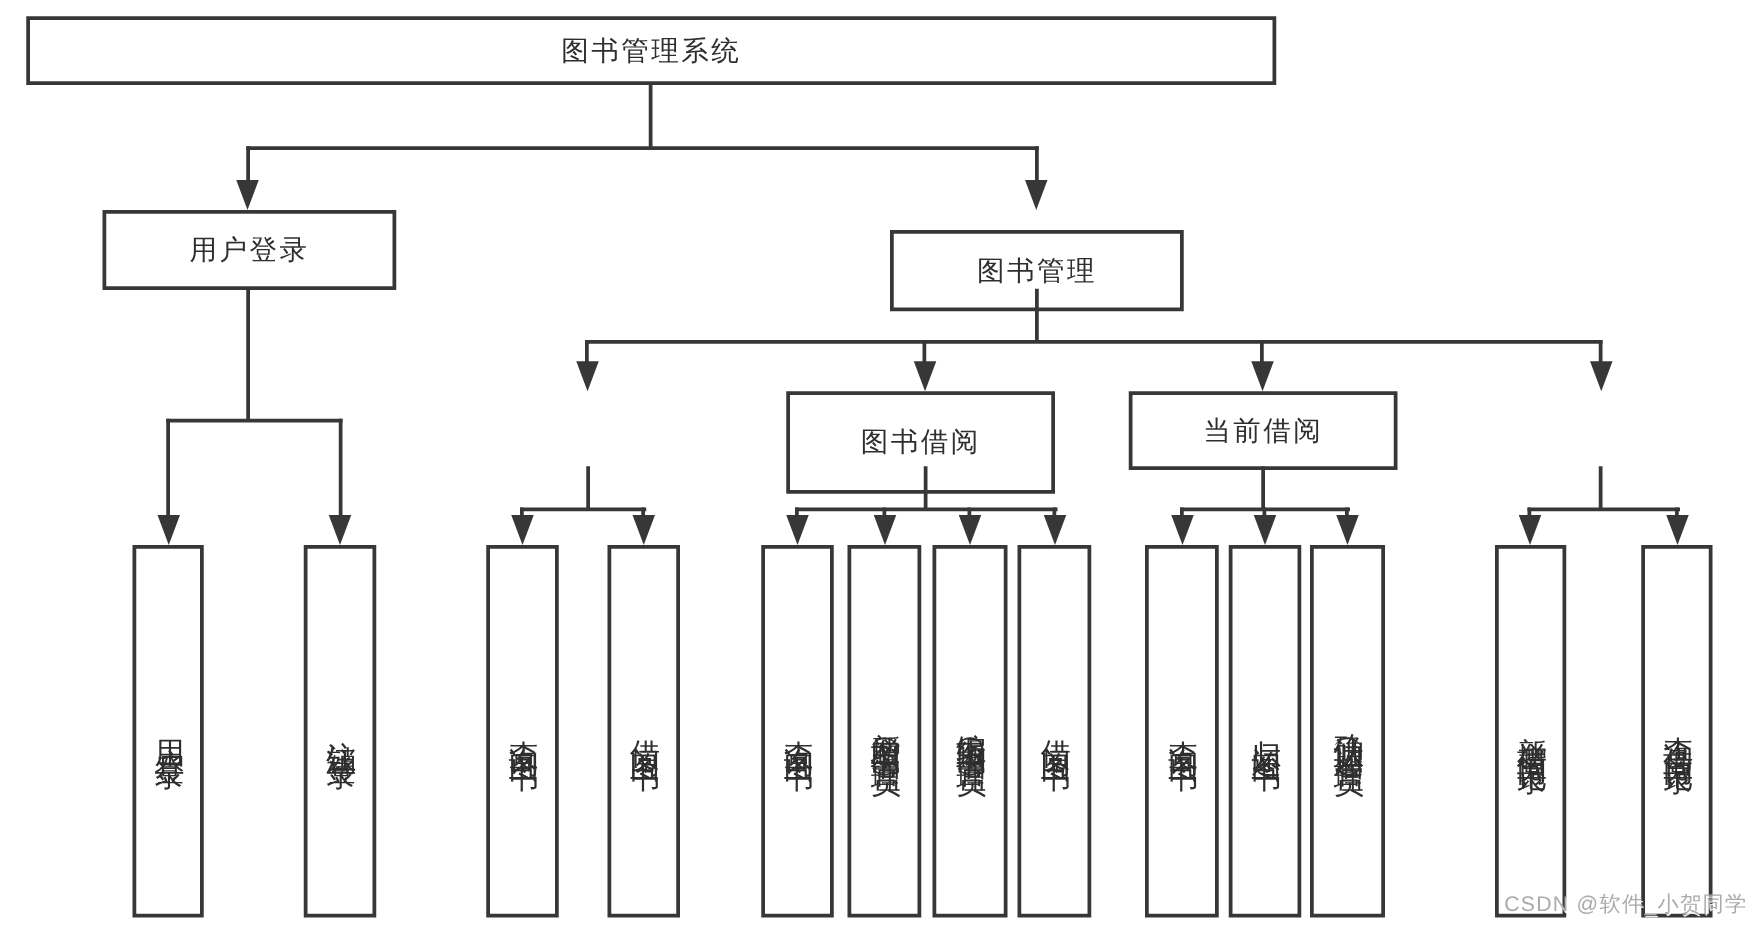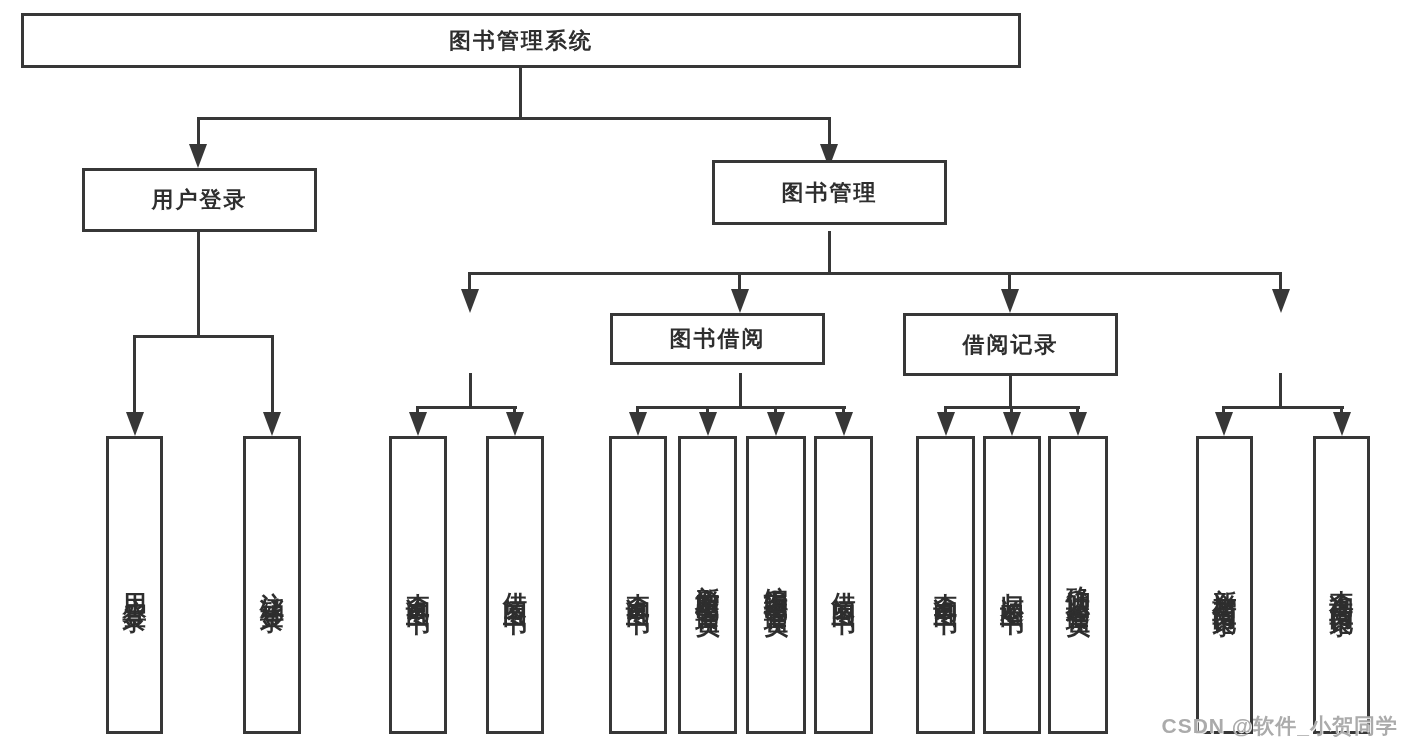--- a/index.html
+++ b/index.html
@@ -8,21 +8,20 @@
     --wm:#ababab;
     --bg:#ffffff;
   }
   html,body{margin:0;padding:0;background:#fff;}
   body{font-family:"Liberation Sans","DejaVu Sans",sans-serif;}
   .stage{
     position:relative;
     width:1405px;height:747px;
     background:var(--bg);
     overflow:hidden;
-    font-weight:bold;
   }
   .box{
     position:absolute;
     box-sizing:border-box;
     border:3px solid var(--line);
     background:#fff;
     display:flex;align-items:center;justify-content:center;
     color:var(--text);
   }
   .box.h span{
@@ -42,21 +41,21 @@
   .hline{position:absolute;height:3px;background:var(--line);}
   .arrow{
     position:absolute;width:0;height:0;
     border-left:9px solid transparent;
     border-right:9px solid transparent;
     border-top:24px solid var(--line);
   }
   .watermark{
     position:absolute;
     top:712px;right:7px;
-    font-size:21px;
+    font-size:17px;
     color:var(--wm);
     letter-spacing:1px;
     text-shadow:1px 1px 0 rgba(255,255,255,.9);
     z-index:5;
     white-space:nowrap;
   }
 </style>
 </head>
 <body>
 
@@ -69,21 +68,21 @@
   <div class="vline" style="left:519px;top:66px;height:53px"></div>
   <div class="hline" style="left:197px;top:117px;width:634px"></div>
   <div class="vline" style="left:197px;top:117px;height:30px"></div>
   <div class="arrow" style="left:189px;top:144px"></div>
   <div class="vline" style="left:828px;top:117px;height:30px"></div>
   <div class="arrow" style="left:820px;top:144px"></div>
 
   <div class="box h" style="left:82px;top:168px;width:235px;height:64px">
     <span>用户登录</span>
   </div>
-  <div class="box h" style="left:712px;top:160px;width:235px;height:65px">
+  <div class="box h" style="left:712px;top:184px;width:235px;height:65px">
     <span>图书管理</span>
   </div>
 
   <div class="vline" style="left:197px;top:230px;height:107px"></div>
   <div class="hline" style="left:133px;top:335px;width:141px"></div>
   <div class="vline" style="left:133px;top:335px;height:80px"></div>
   <div class="arrow" style="left:126px;top:412px"></div>
   <div class="vline" style="left:271px;top:335px;height:80px"></div>
   <div class="arrow" style="left:263px;top:412px"></div>
 
@@ -98,25 +97,25 @@
   <div class="hline" style="left:468px;top:272px;width:814px"></div>
   <div class="vline" style="left:468px;top:272px;height:20px"></div>
   <div class="arrow" style="left:461px;top:289px"></div>
   <div class="vline" style="left:738px;top:272px;height:20px"></div>
   <div class="arrow" style="left:731px;top:289px"></div>
   <div class="vline" style="left:1008px;top:272px;height:20px"></div>
   <div class="arrow" style="left:1001px;top:289px"></div>
   <div class="vline" style="left:1279px;top:272px;height:20px"></div>
   <div class="arrow" style="left:1272px;top:289px"></div>
 
-  <div class="box h" style="left:610px;top:313px;width:215px;height:52px">
+  <div class="box h" style="left:629px;top:313px;width:215px;height:82px">
     <span>图书借阅</span>
   </div>
   <div class="box h" style="left:903px;top:313px;width:215px;height:63px">
-    <span>借阅记录</span>
+    <span>当前借阅</span>
   </div>
 
   <div class="vline" style="left:469px;top:373px;height:35px"></div>
   <div class="hline" style="left:416px;top:406px;width:101px"></div>
   <div class="vline" style="left:416px;top:406px;height:12px"></div>
   <div class="arrow" style="left:409px;top:412px"></div>
   <div class="vline" style="left:513px;top:406px;height:12px"></div>
   <div class="arrow" style="left:506px;top:412px"></div>
 
   <div class="box v" style="left:389px;top:436px;width:58px;height:298px">

